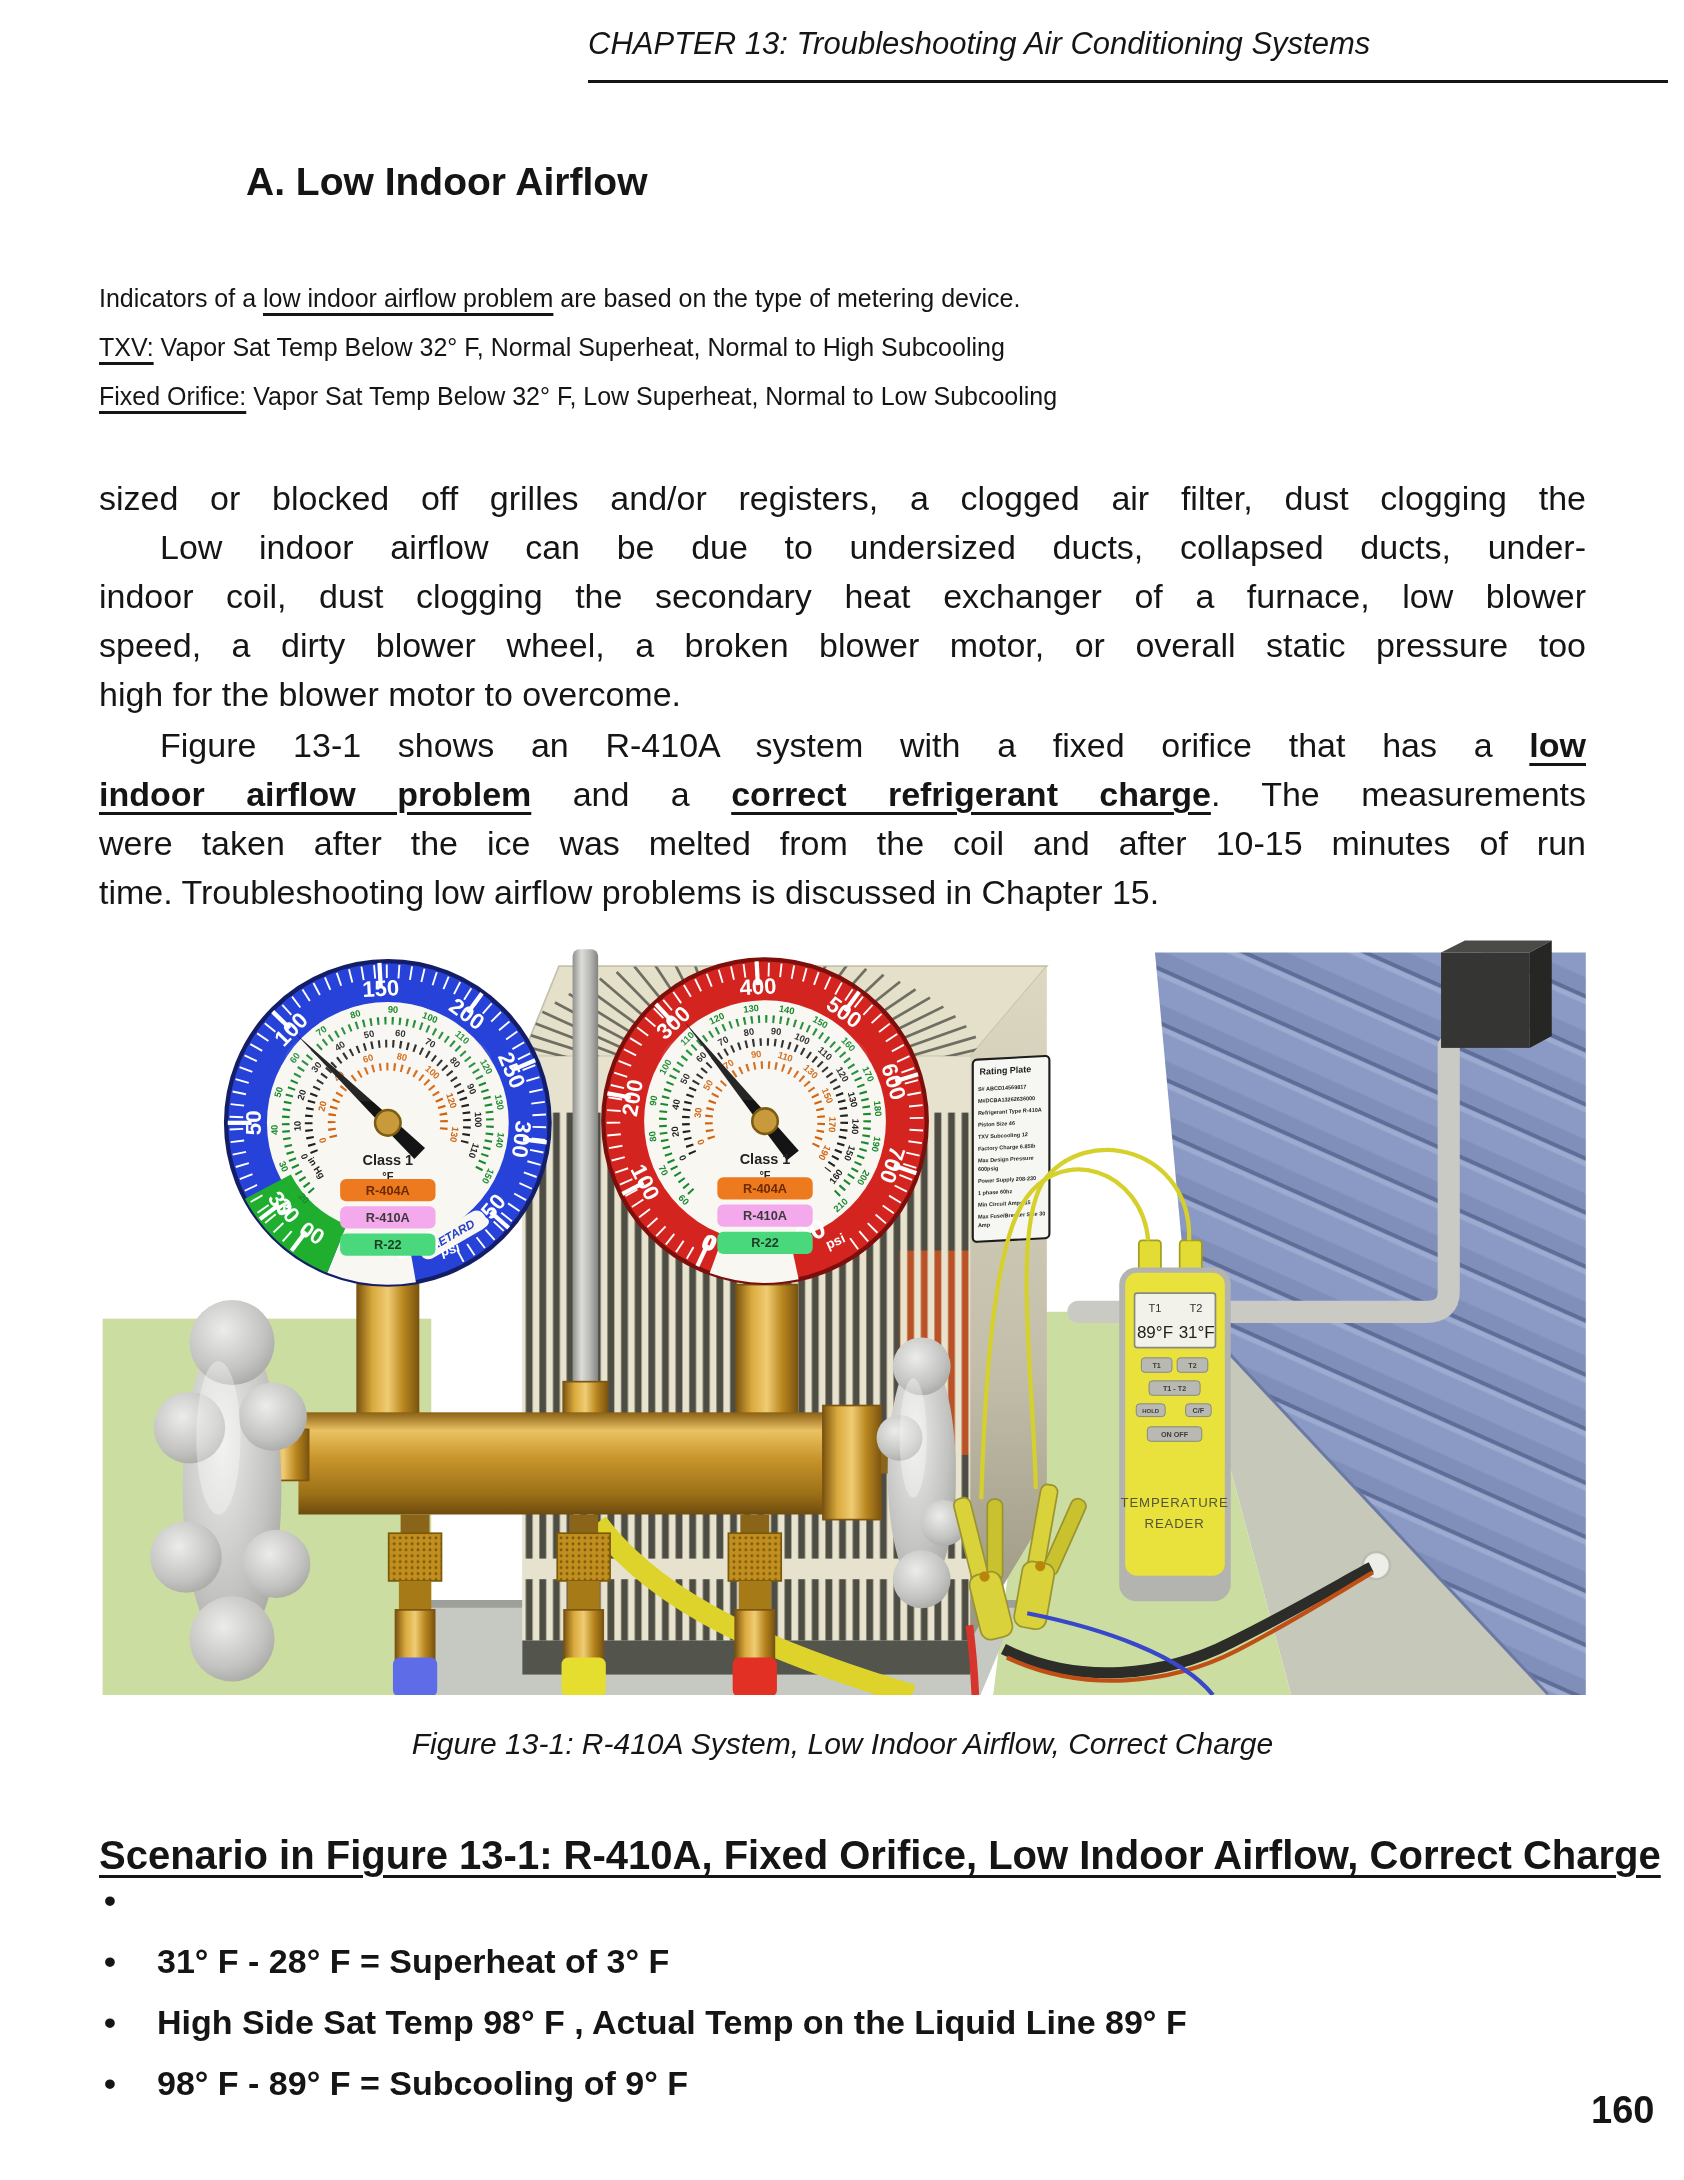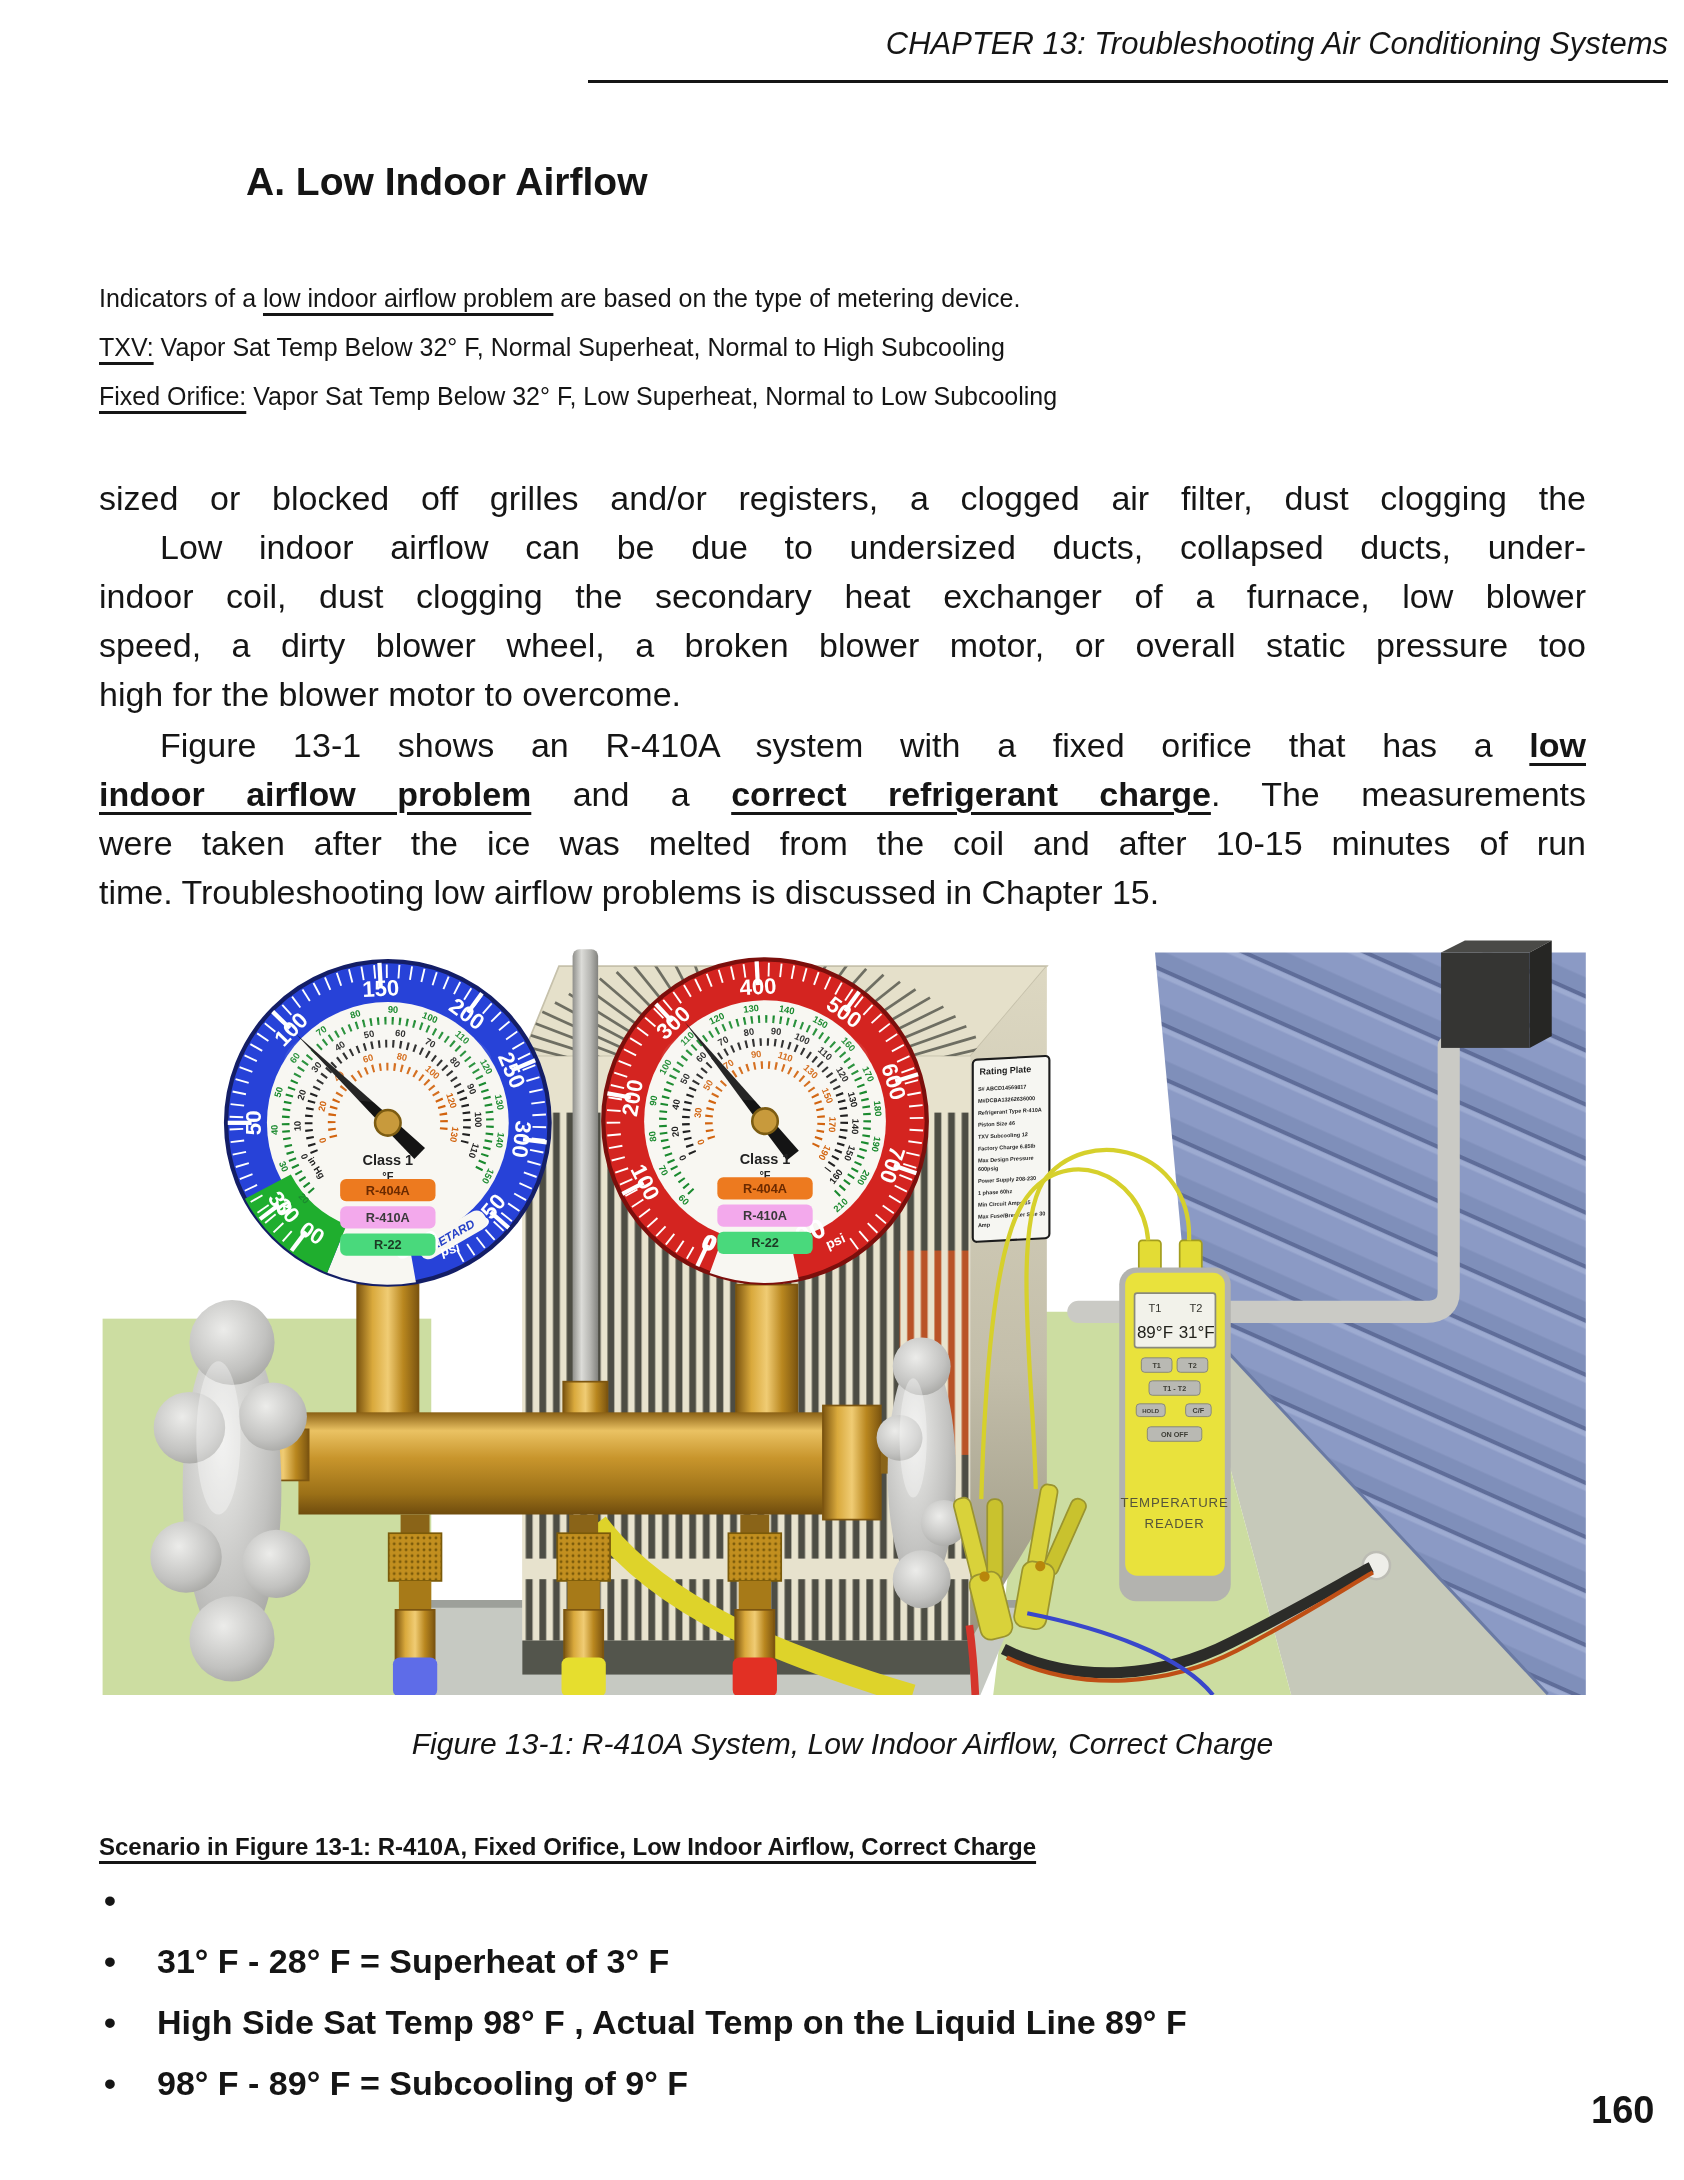--- a/index.html
+++ b/index.html
@@ -1,29 +1,29 @@
 <!DOCTYPE html>
 <html style="font-size:13.6px"><head>
 <meta charset="utf-8">
 <style>
   html,body{margin:0;padding:0;background:#888;}
   .page{position:relative;width:1685px;height:2181px;background:#ffffff;overflow:hidden;
         font-family:"Liberation Sans",sans-serif;color:#151515;}
   .abs{position:absolute;}
-  .hdr{font-style:italic;font-size:31px;text-align:right;}
+  .hdr{font-style:italic;font-size:31px;text-align:left;}
   .rule{background:#151515;}
   .title{font-size:39px;font-weight:bold;}
   .intro{font-size:25px;font-weight:normal;line-height:49px;white-space:nowrap;}
   .body{font-size:34px;line-height:49px;}
   .jl{text-align:justify;text-align-last:justify;}
   .ind{padding-left:61px;}
   .u{text-decoration:underline;text-decoration-thickness:3.4px;text-underline-offset:6px;}
   .bu{font-weight:bold;text-decoration:underline;text-decoration-thickness:3.4px;text-underline-offset:6px;}
   .cap{font-style:italic;font-size:30px;text-align:center;}
-  .scen{font-size:24px;font-weight:bold;white-space:nowrap;}
+  .scen{font-size:40px;font-weight:bold;white-space:nowrap;}
   .bullets{font-size:34px;font-weight:bold;}
   .brow{display:flex;height:61px;align-items:baseline;}
   .dot{width:53px;font-size:34px;}
   .pnum{font-size:38px;font-weight:bold;}
   svg text{font-family:"Liberation Sans",sans-serif;}
   .gnum{font-size:26px;font-weight:bold;fill:#ffffff;text-anchor:middle;dominant-baseline:central;}
   .inum{font-size:11px;font-weight:bold;text-anchor:middle;dominant-baseline:central;}
   .wnum{font-size:26px;font-weight:bold;fill:#ffffff;text-anchor:middle;dominant-baseline:central;}
   .retard{font-size:14px;font-weight:bold;fill:#2742c8;text-anchor:middle;dominant-baseline:central;font-style:italic;}
   .psibig{font-size:32px;font-weight:bold;fill:#ffffff;text-anchor:middle;dominant-baseline:central;}

